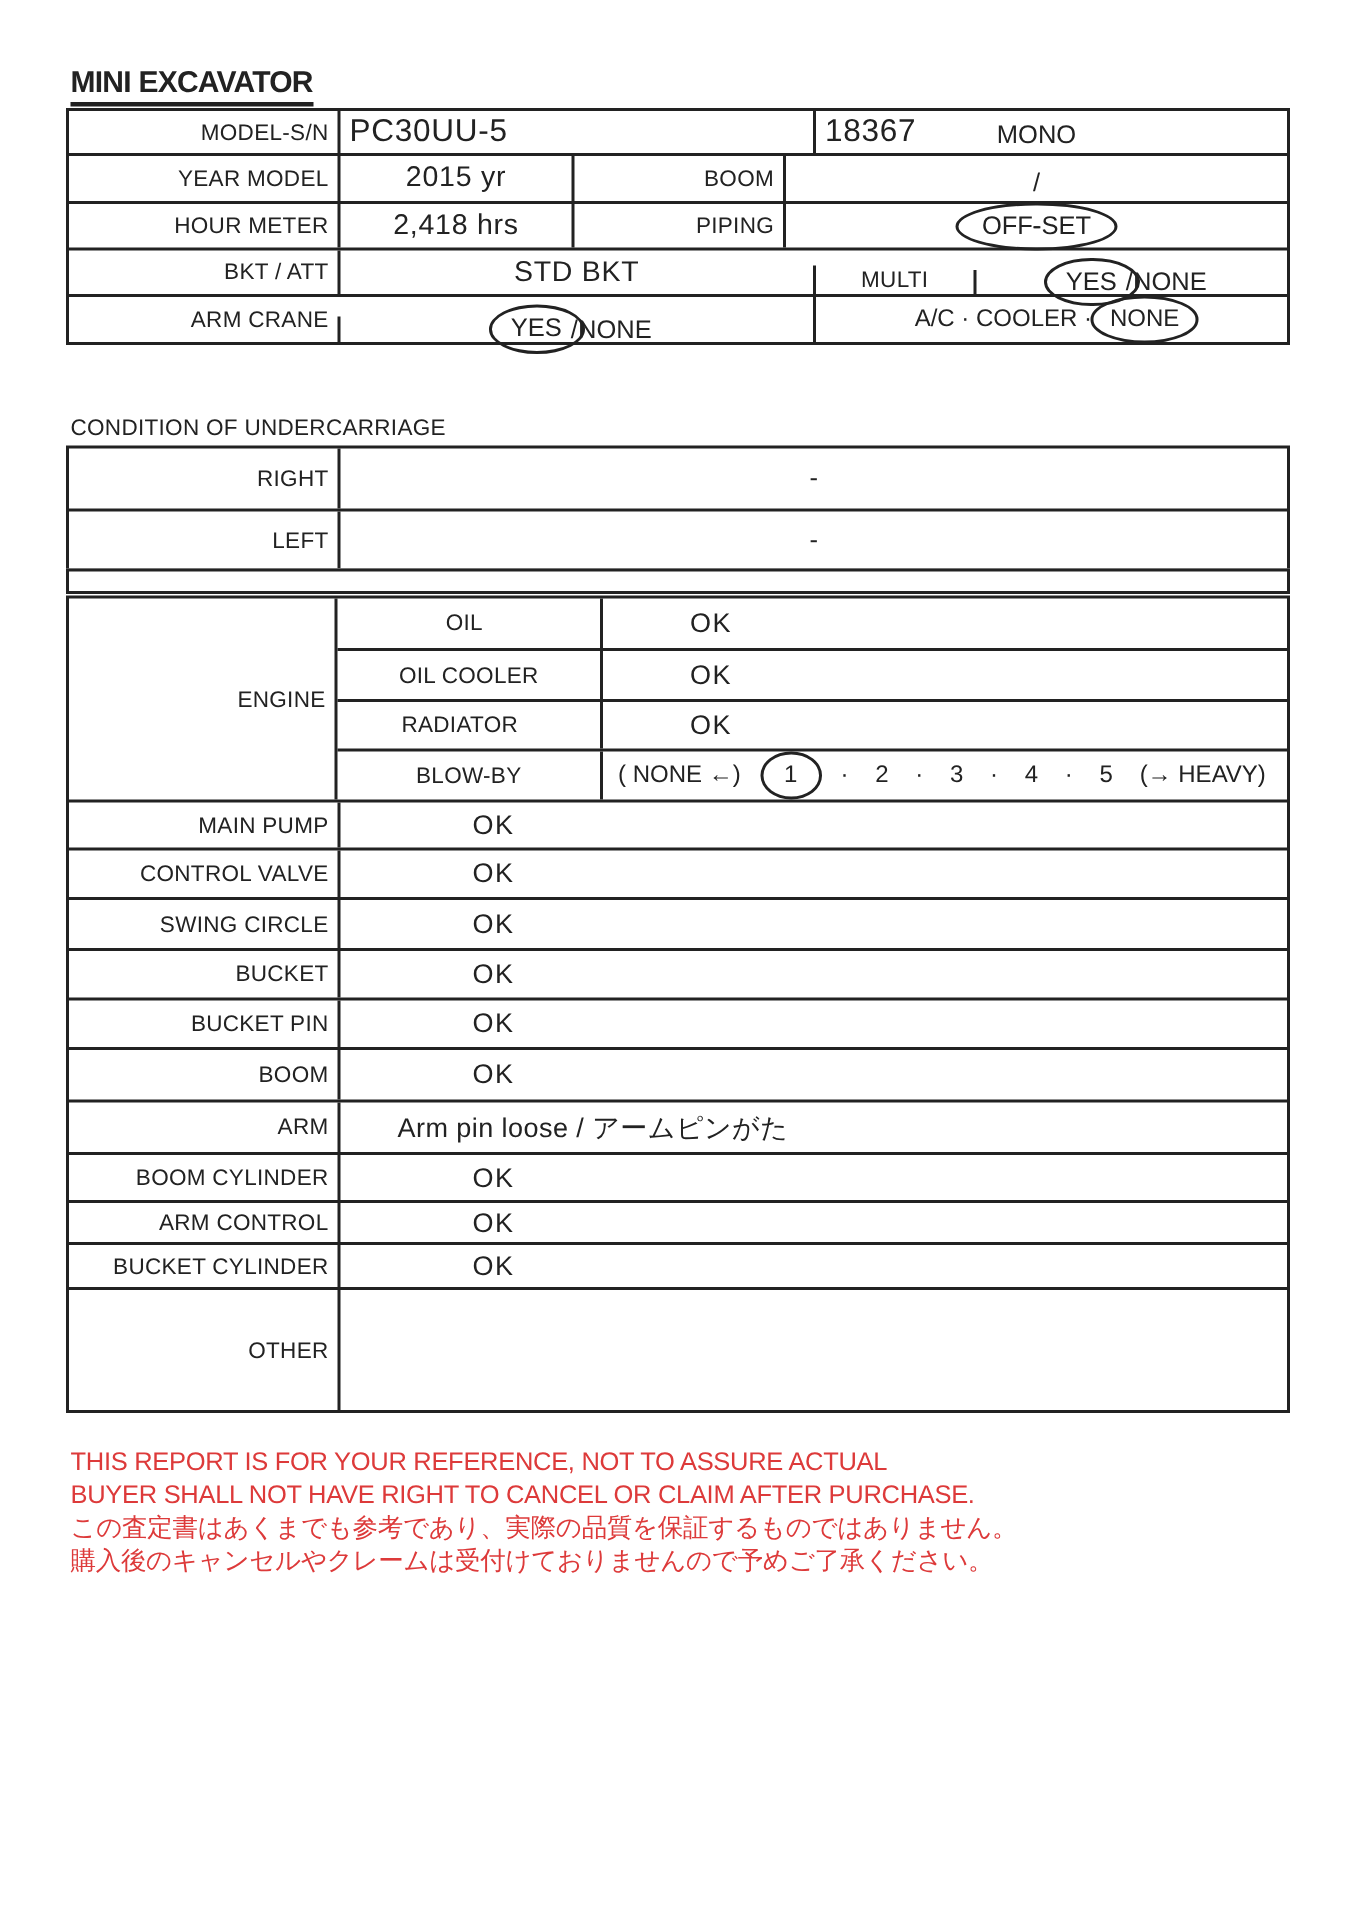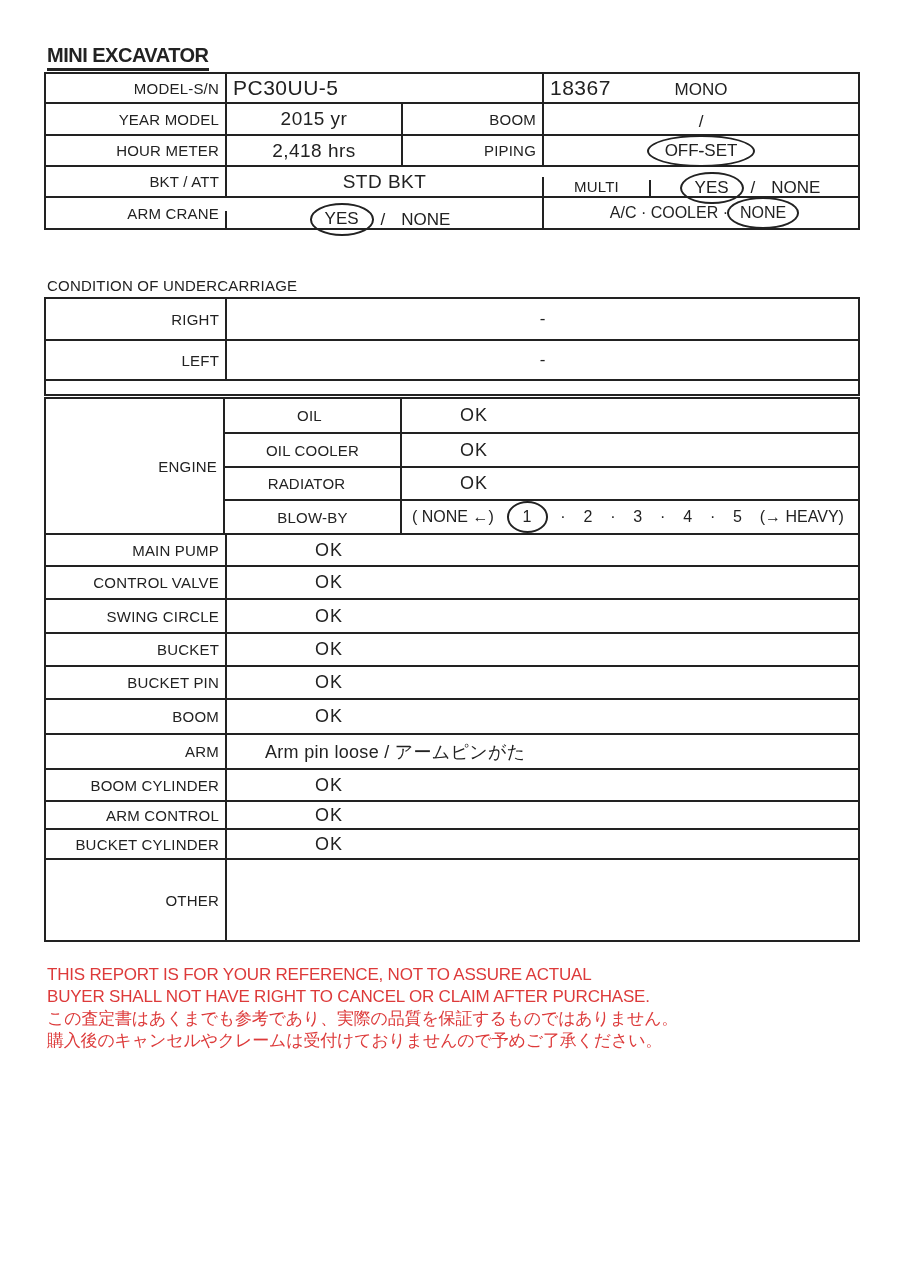--- a/index.html
+++ b/index.html
@@ -35,31 +35,31 @@
   .cell{
     box-sizing:border-box;display:flex;align-items:center;
     min-width:0;white-space:nowrap;
   }
   .bl{border-left:2px solid var(--ink);}
   .br{border-right:2px solid var(--ink);}
   .lab{justify-content:flex-end;padding-right:6px;font-size:15px;letter-spacing:0.2px;}
   .cen{justify-content:center;}
   .c179{width:179px;flex:none;}
   .c317{width:317px;flex:none;}
-  .c176{width:176px;flex:none;}
+  .c176{width:156px;flex:none;}
   .c141{width:141px;flex:none;}
   .c107{width:107px;flex:none;margin-top:10px;}
   .c175{width:175px;flex:none;}
   .fx{flex:1;}
 
   .big{font-size:21px;padding-left:6px;letter-spacing:0.5px;}
   .val19{font-size:19px;letter-spacing:0.5px;}
   .opt{font-size:17px;}
   .ok{font-size:18px;letter-spacing:1px;}
-  .gap16{gap:16px;margin-top:13px;}
+  .gap16{gap:0;margin-top:13px;}
   .gap12{gap:12px;flex-direction:column;}
   .gap8{gap:8px;}
   .gap6{gap:6px;}
 
   .oval{
     display:inline-block;border:2px solid var(--ink);border-radius:50%;
     text-align:center;line-height:1.1;
   }
   .oval-offset{padding:5px 16px;margin:-9px -12px;}
   .oval-cnp{padding:6px 18px;margin:-10px -14px;transform:rotate(-1deg);}

